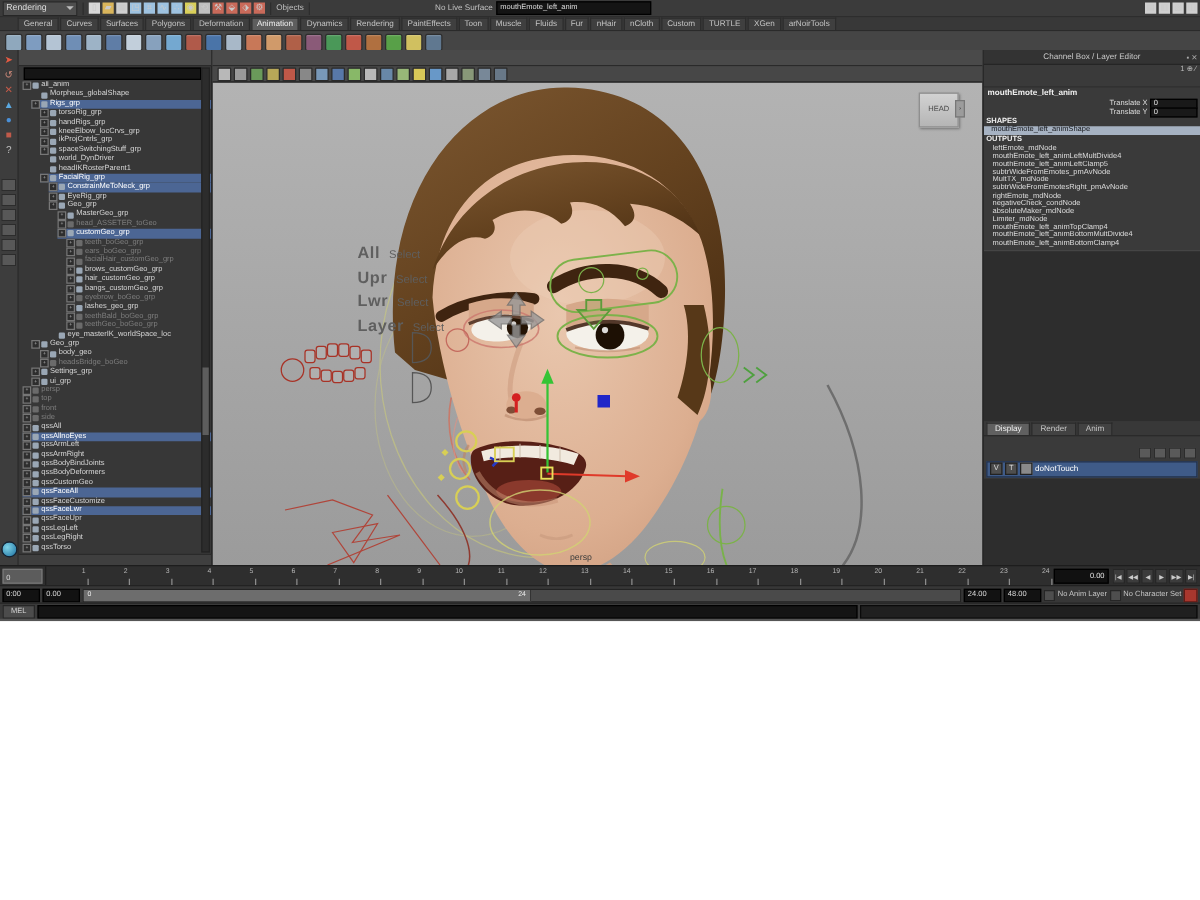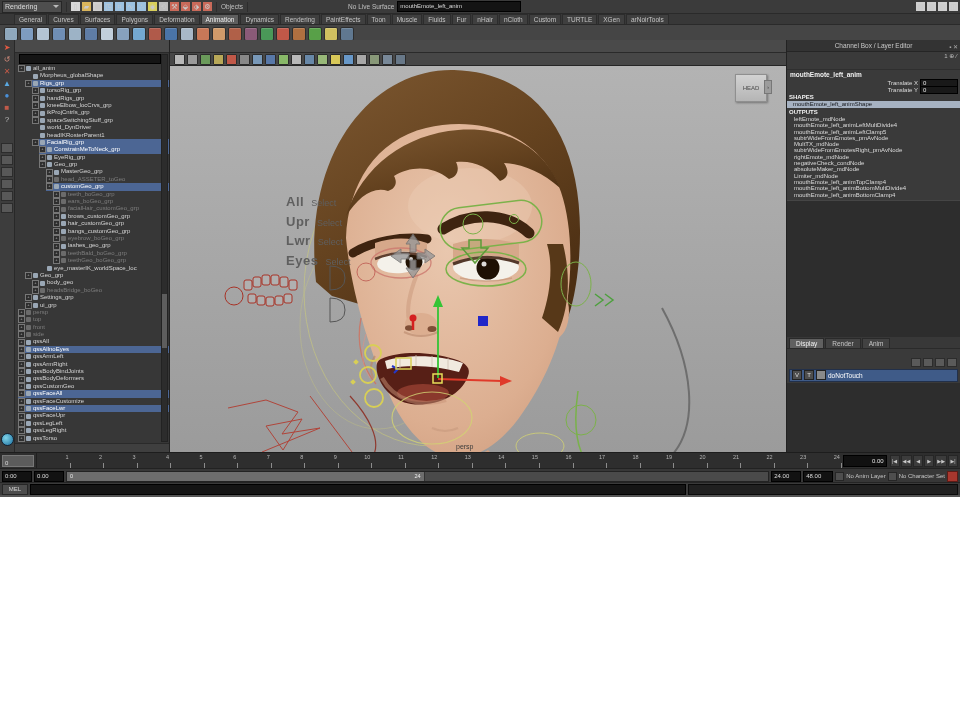--- a/index.html
+++ b/index.html
@@ -730,21 +730,21 @@
             </div>
             <div class="sel-row">
               <span class="grp">Upr</span>
               <span class="act">Select</span>
             </div>
             <div class="sel-row">
               <span class="grp">Lwr</span>
               <span class="act">Select</span>
             </div>
             <div class="sel-row">
-              <span class="grp">Eyes</span>
+              <span class="grp">Layer</span>
               <span class="act">Select</span>
             </div>
           </div>
         <div class="head-widget">HEAD</div>
         <div class="head-tab">›</div>
         <div class="persp-label">persp</div>
       </div>
     </div>
 
     <div class="chbox">

